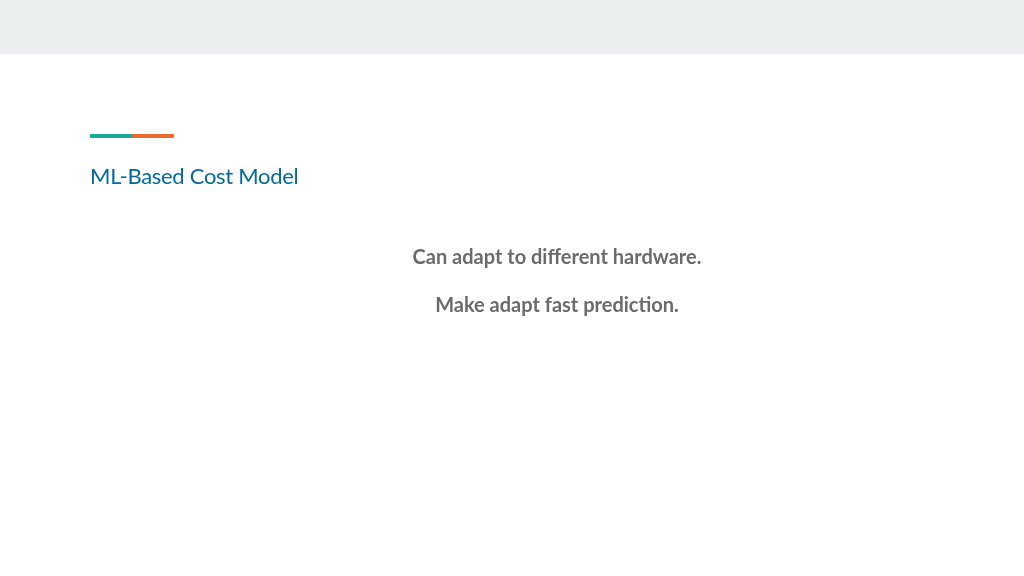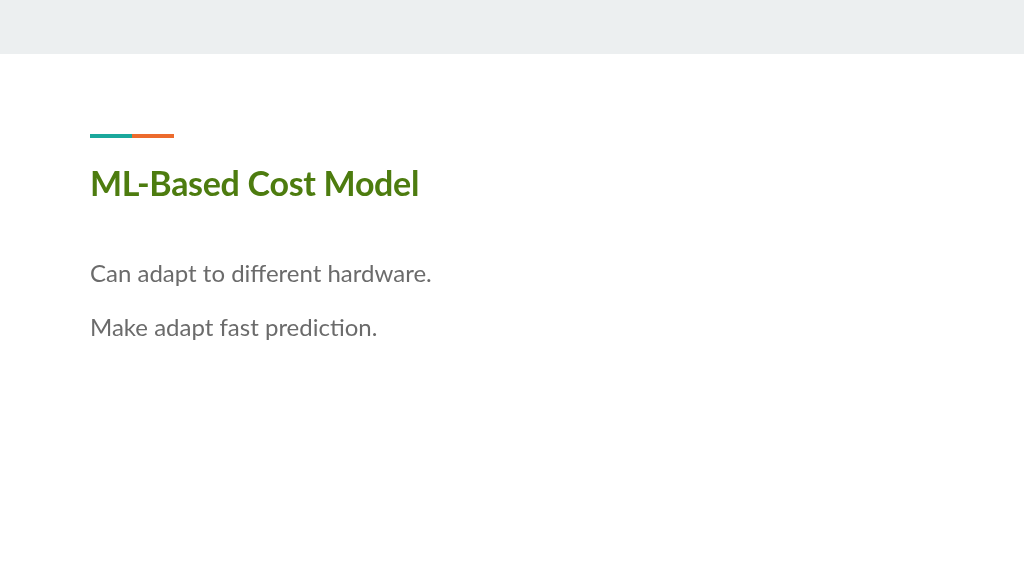--- a/index.html
+++ b/index.html
@@ -30,32 +30,33 @@
       width: 42px;
       height: 4px;
       background: #1aa89c;
     }
     .accent-orange {
       width: 42px;
       height: 4px;
       background: #ec6b2d;
     }
     .slide-title {
-      font-size: 34px;
-      font-weight: 700;
-      color: #4d7c0f;
+      font-size: 22px;
+      font-weight: 400;
+      color: #0369a1;
       letter-spacing: -0.3px;
       margin-bottom: 52px;
     }
     .body-text {
-      font-size: 24px;
+      font-size: 20px;
       color: #6b6b6b;
       line-height: 1.5;
       margin-bottom: 18px;
-      font-weight: 400;
+      font-weight: 700;
+      text-align: center;
     }
   </style>
 </head>
 <body>
 
 <div class="top-bar"></div>
 
 <div class="content">
   <div class="accent-line">
     <div class="accent-teal"></div>

